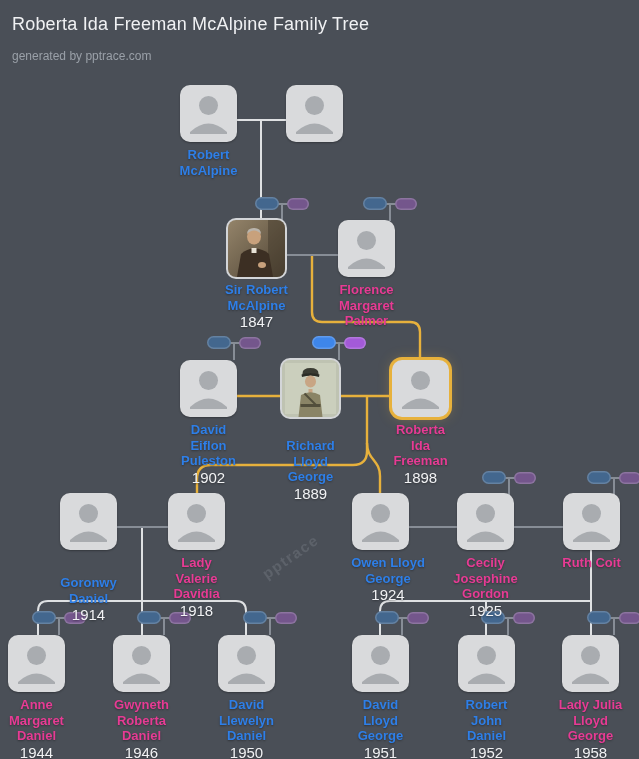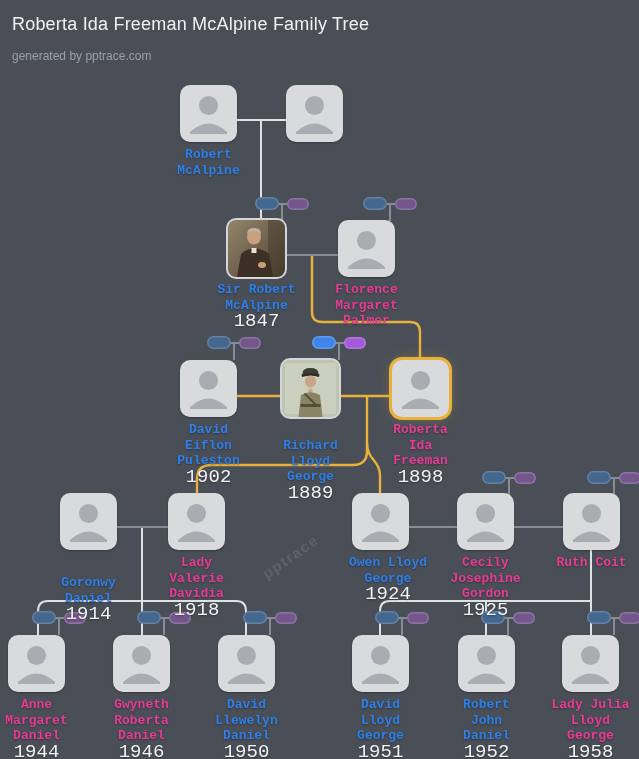--- a/index.html
+++ b/index.html
@@ -40,24 +40,24 @@
   
   .node{position:absolute;width:57px;height:57px;border-radius:10px;z-index:4;
         background:var(--node-fill,#d9dadc);box-shadow:0 1px 2px rgba(0,0,0,.3);overflow:hidden;}
   .node svg{display:block;}
   .node.photo{border-radius:8px;box-shadow:0 0 0 2px #d3d5d8,0 1px 2px rgba(0,0,0,.3);}
   .node.hl{box-shadow:0 0 0 3px var(--accent,#e7b13c),0 0 14px rgba(231,177,60,.4);}
 
   
   .plabel{position:absolute;width:120px;text-align:center;z-index:5;
           font-weight:700;font-size:13px;line-height:15.5px;
-          text-shadow:0 1px 2px rgba(0,0,0,.35);font-family:Liberation Mono, monospace;}
+          text-shadow:0 1px 2px rgba(0,0,0,.35);}
   .plabel.m{color:var(--male,#2e7fe8);}
   .plabel.f{color:var(--female,#e73b94);}
-  .plabel .yr{font-weight:400;font-size:19px;line-height:17px;color:var(--year,#f1f2f4);}
+  .plabel .yr{font-weight:400;font-size:15px;line-height:17px;color:var(--year,#f1f2f4);}
 </style>
 </head>
 <body>
 
 <div id="stage">
 
   <div id="hdr">
     <div id="title">Roberta Ida Freeman McAlpine Family Tree</div>
     <div id="subtitle">generated by pptrace.com</div>
   </div>

